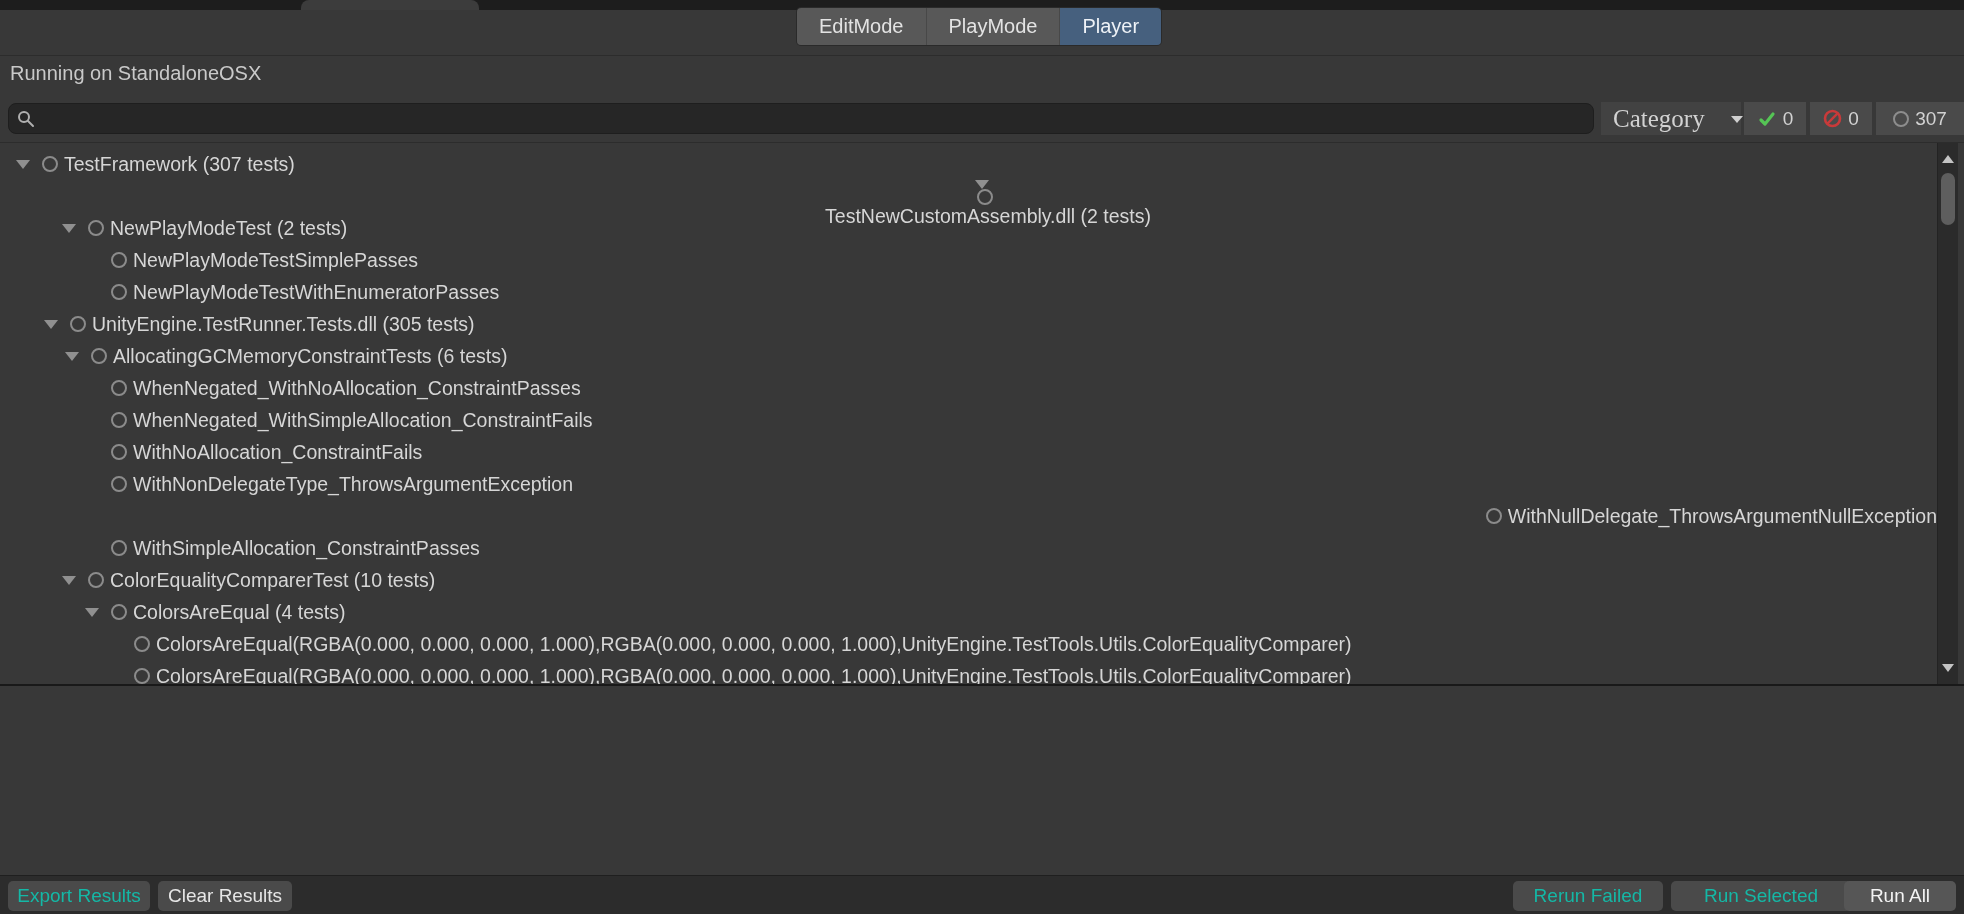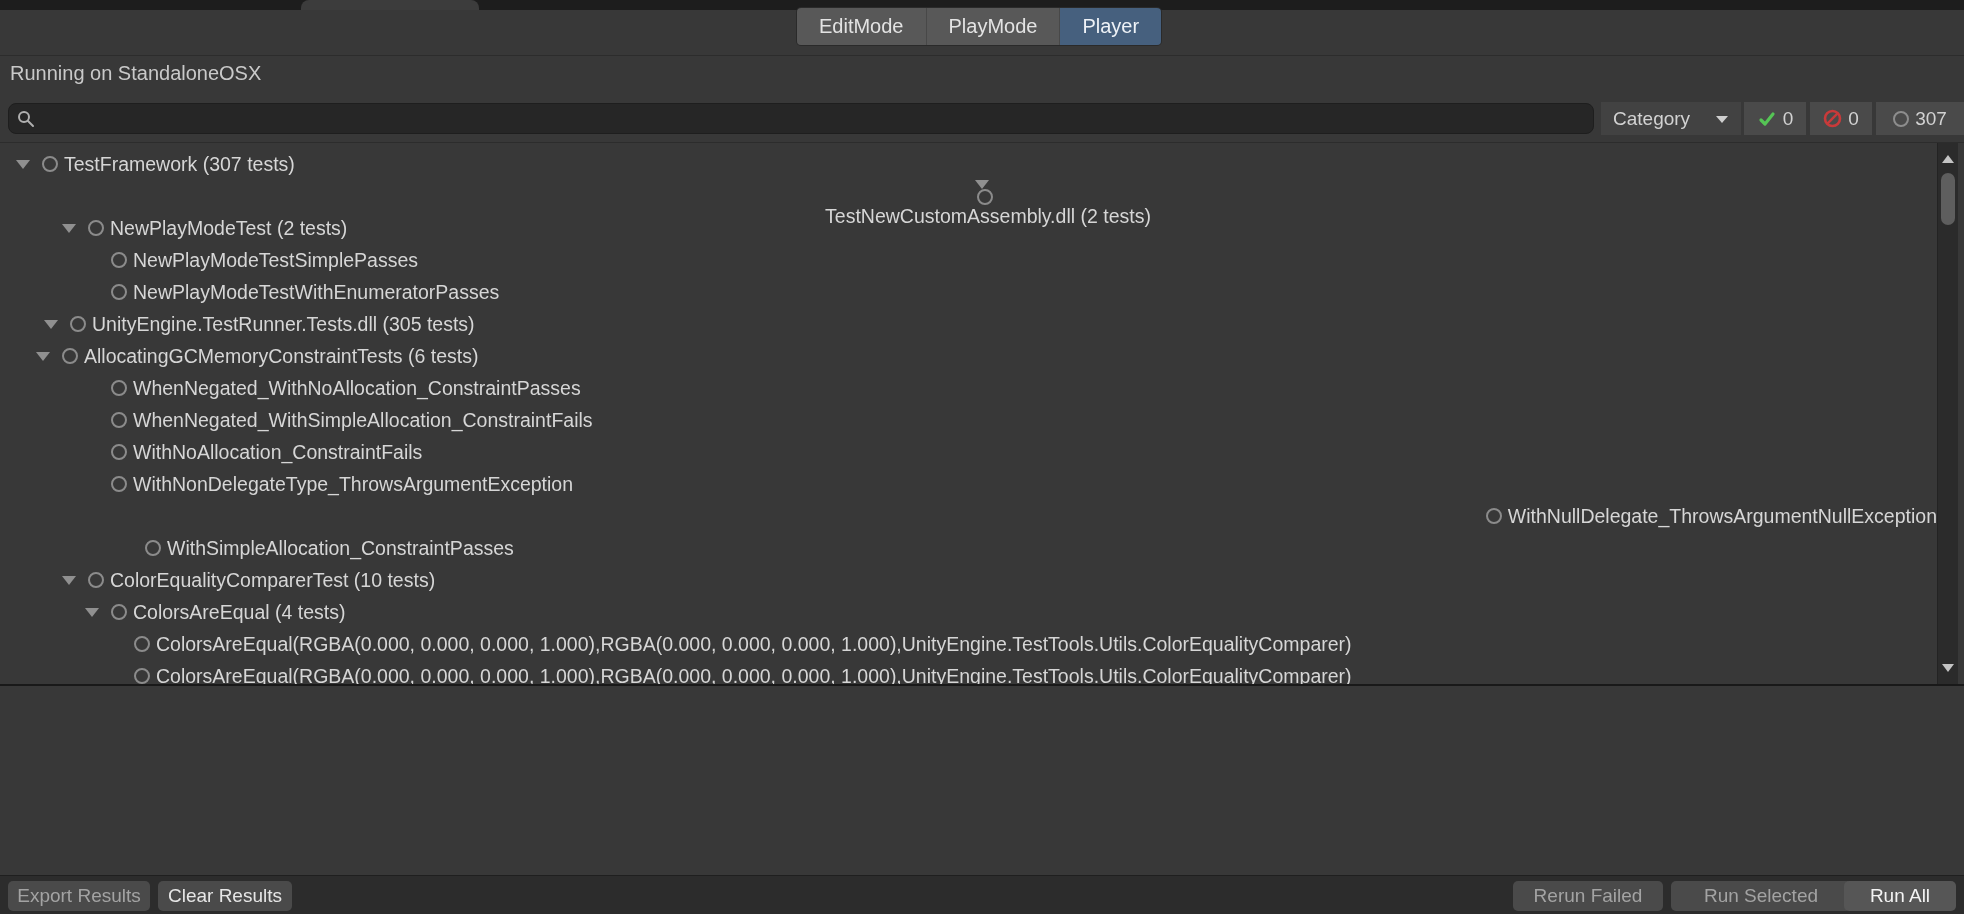--- a/index.html
+++ b/index.html
@@ -19,21 +19,21 @@
 
   .hr { position:absolute; left:0; width:1964px; height:1px; background:#2c2c2c; }
 
   
   .status-row { position:absolute; left:10px; top:56px; height:34px; line-height:34px; font-size:20px; color:#c9c9c9; white-space:nowrap; }
 
   
   .search-field { position:absolute; left:8px; top:103px; width:1586px; height:31px; background:#262626; border:1px solid #1e1e1e; border-radius:8px; }
   .search-icon { position:absolute; left:8px; top:6px; width:18px; height:18px; }
   .search-input { position:absolute; left:0; top:0; width:100%; height:100%; background:transparent; border:none; outline:none; padding-left:32px; font-size:18px; color:#d4d4d4; font-family:"Liberation Sans", sans-serif; }
-  .cat-btn { position:absolute; left:1601px; top:102px; width:140px; height:33px; background:#424242; display:flex; align-items:center; padding:0 12px; gap:26px; font-size:19px; color:#d2d2d2; }
+  .cat-btn { position:absolute; left:1601px; top:102px; width:140px; height:33px; background:#424242; display:flex; align-items:center; padding:0 12px; gap:26px; font-size:25px; color:#d2d2d2;font-family:Liberation Serif, serif; }
   .cat-arrow { width:0; height:0; border-left:6px solid transparent; border-right:6px solid transparent; border-top:7px solid #cfcfcf; margin-top:2px; }
   .counter { position:absolute; top:102px; height:33px; background:#4a4a4a; display:flex; align-items:center; justify-content:center; gap:6px; font-size:19px; color:#d2d2d2; }
   .counter.c1 { left:1744px; width:62px; }
   .counter.c2 { left:1810px; width:62px; }
   .counter.c3 { left:1876px; width:88px; }
   .circ { width:16px; height:16px; border:2px solid #959595; border-radius:50%; flex:none; opacity:.9; }
 
   
   .tree { position:absolute; left:0; top:143px; width:1937px; height:541px; overflow:hidden; padding-top:5px; }
   .tree-row { height:32px; display:flex; align-items:center; font-size:19.5px; color:#d6d6d6; white-space:nowrap; }
@@ -47,21 +47,21 @@
   .sb-up { position:absolute; top:12px; left:4px; width:0; height:0; border-left:6px solid transparent; border-right:6px solid transparent; border-bottom:8px solid #c4c4c4; }
   .sb-thumb { position:absolute; top:30px; left:3px; width:14px; height:52px; background:#5e5e5e; border-radius:8px; }
   .sb-down { position:absolute; bottom:12px; left:4px; width:0; height:0; border-left:6px solid transparent; border-right:6px solid transparent; border-top:8px solid #c4c4c4; }
 
   .tree-bottom-divider { position:absolute; left:0; top:684px; width:1964px; height:2px; background:#191919; }
   .details-pane { position:absolute; left:0; top:686px; width:1964px; height:189px; background:#383838; }
 
   
   .footer { position:absolute; left:0; top:875px; width:1964px; height:39px; background:#2c2c2c; border-top:1px solid #1f1f1f; }
   .btn { position:absolute; top:5px; height:30px; background:#4a4a4a; border-radius:5px; display:flex; align-items:center; justify-content:center; font-size:19px; color:#e6e6e6; cursor:default; }
-  .btn.disabled { color:#a3a3a3; }
+  .btn.disabled { color:#14b8a6; }
   .btn.primary { background:#565656; color:#f3f3f3; }
   .b-export { left:8px; width:142px; }
   .b-clear { left:158px; width:134px; }
   .b-rerun { left:1513px; width:150px; }
   .b-runsel { left:1671px; width:180px;text-align:center; }
   .b-runall { left:1844px; width:112px; }
 </style>
 </head>
 <body>
 
@@ -148,21 +148,21 @@
         <span class="circ"></span>
         <span class="lab">NewPlayModeTestWithEnumeratorPasses</span>
       </div>
       <div class="tree-row" style="padding-left: 44px;">
         <span class="tri-box">
           <span class="tri"></span>
         </span>
         <span class="circ"></span>
         <span class="lab">UnityEngine.TestRunner.Tests.dll (305 tests)</span>
       </div>
-      <div class="tree-row" style="padding-left: 36px;">
+      <div class="tree-row" style="padding-left: 65px;">
         <span class="tri-box">
           <span class="tri"></span>
         </span>
         <span class="circ"></span>
         <span class="lab">AllocatingGCMemoryConstraintTests (6 tests)</span>
       </div>
       <div class="tree-row" style="padding-left: 85px;">
         <span class="tri-box"></span>
         <span class="circ"></span>
         <span class="lab">WhenNegated_WithNoAllocation_ConstraintPasses</span>
@@ -180,21 +180,21 @@
       <div class="tree-row" style="padding-left: 85px;">
         <span class="tri-box"></span>
         <span class="circ"></span>
         <span class="lab">WithNonDelegateType_ThrowsArgumentException</span>
       </div>
       <div class="tree-row" style="padding-left: 49px; justify-content: flex-end;">
         <span class="tri-box"></span>
         <span class="circ"></span>
         <span class="lab">WithNullDelegate_ThrowsArgumentNullException</span>
       </div>
-      <div class="tree-row" style="padding-left: 85px; margin-left: 34px;">
+      <div class="tree-row" style="padding-left: 85px;">
         <span class="tri-box"></span>
         <span class="circ"></span>
         <span class="lab">WithSimpleAllocation_ConstraintPasses</span>
       </div>
       <div class="tree-row" style="padding-left: 62px;">
         <span class="tri-box">
           <span class="tri"></span>
         </span>
         <span class="circ"></span>
         <span class="lab">ColorEqualityComparerTest (10 tests)</span>

